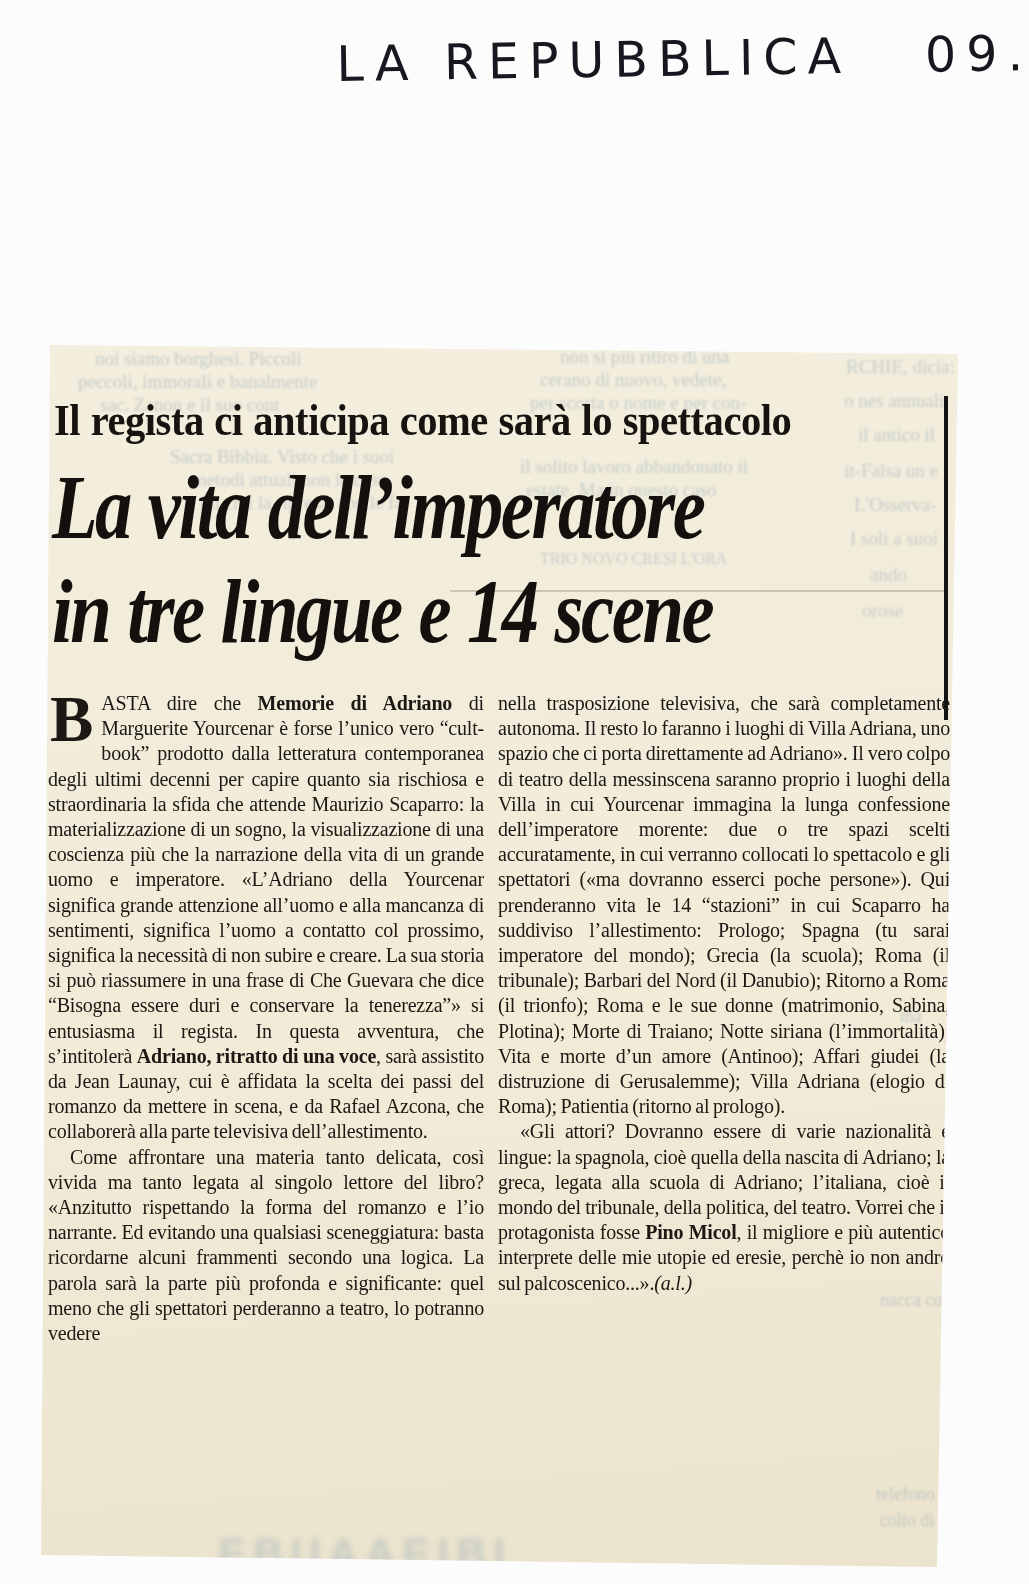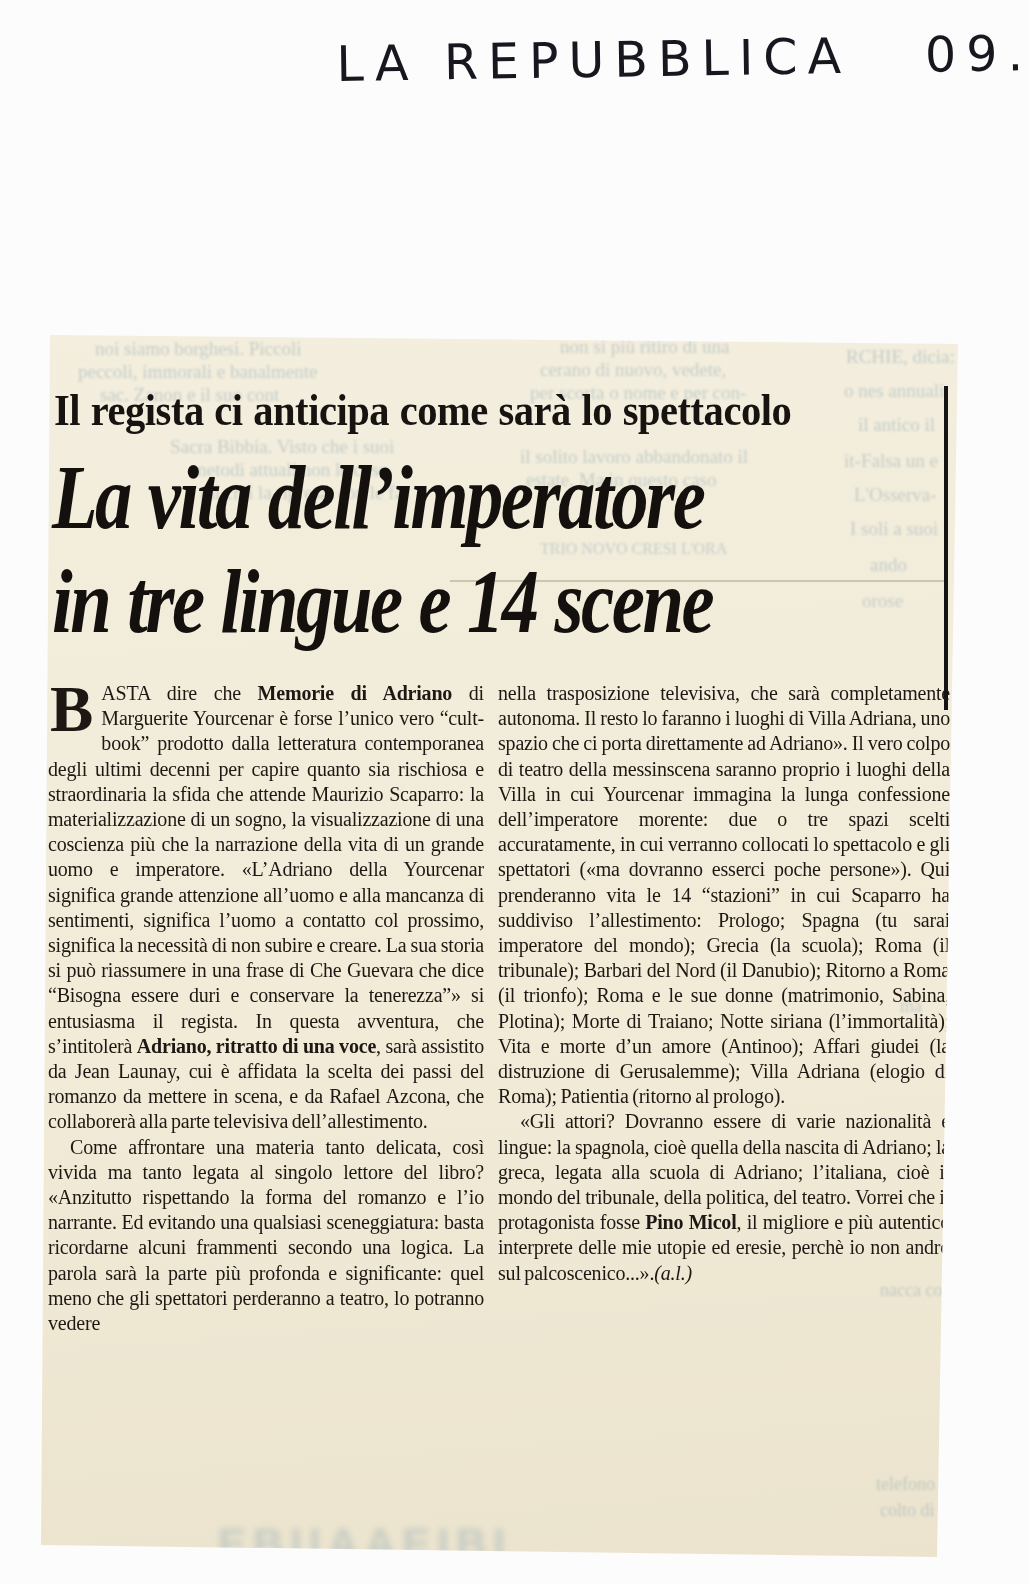--- a/index.html
+++ b/index.html
@@ -12,21 +12,21 @@
   .handwriting{
     position:absolute;left:336px;top:36px;
     display:flex;gap:74px;align-items:baseline;
     font-family:"DejaVu Sans",sans-serif;
     font-size:49px;font-weight:400;letter-spacing:10px;
     color:#17171f;transform:rotate(-0.9deg);transform-origin:left top;
     white-space:nowrap;
   }
   
   .clipping{
-    position:absolute;left:40px;top:328px;width:924px;height:1238px;
+    position:absolute;left:40px;top:338px;width:924px;height:1238px;
     background:linear-gradient(176deg,#f3eedd 0%,#f1ebd8 55%,#ebe3cd 100%);
     clip-path:polygon(10px 7px,918px 16px,897px 1229px,1px 1217px);
     color:#1b1713;
   }
   .corner-dash{position:absolute;left:9px;top:2px;width:36px;height:4px;background:#222;}
   .vrule{position:absolute;left:904px;top:58px;width:4px;height:324px;background:#141414;}
   .hrule{position:absolute;left:410px;top:252px;width:498px;height:2px;background:#cdc6ae;}
   
   .kicker{
     position:absolute;left:14px;top:56px;margin:0;

